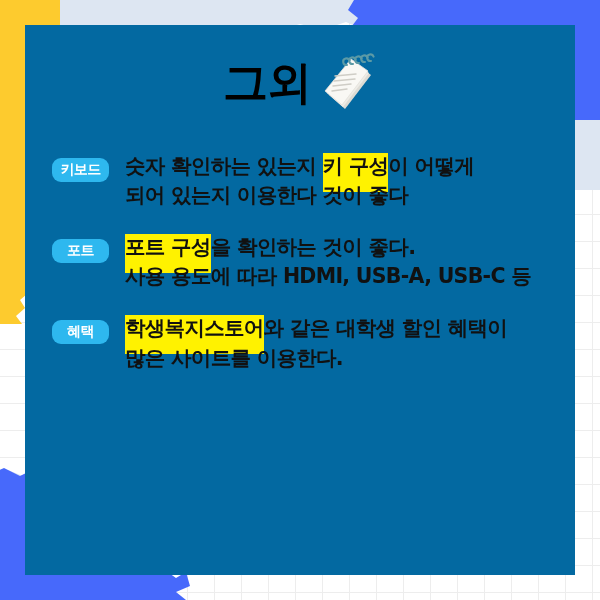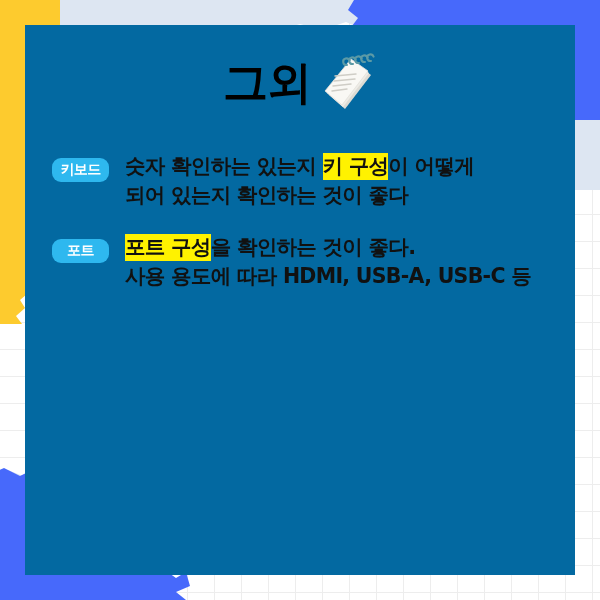--- a/index.html
+++ b/index.html
@@ -162,21 +162,21 @@
     font-family: "DejaVu Sans", "Liberation Sans", sans-serif;
     font-size: 20.5px;
     font-weight: 700;
     color: #111111;
     line-height: 1.42;
     letter-spacing: -0.7px;
   }
   .line { display: block; }
   .hl {
     background: #fff200;
-    padding: 1px 0 2px 0;
+    padding: 1px 0 14px 0;
     box-decoration-break: clone;
     margin-top: 24px;
     -webkit-box-decoration-break: clone;
   }
 </style>
 </head>
 <body>
 
 <div id="canvas">
 
@@ -233,29 +233,36 @@
         </g>
       </svg>
     </div>
 
     <div id="rows">
 
       <div class="row">
         <div class="badge">키보드</div>
         <div class="row-text">
           <span class="line"><span>숫자 확인하는 있는지 </span><span class="hl">키 구성</span><span>이 어떻게</span></span>
-          <span class="line"><span>되어 있는지 확인하는 것이 좋다</span><span></span><span></span></span>
+          <span class="line"><span>되어 있는지 이용한다 것이 좋다</span><span></span><span></span></span>
         </div>
       </div>
 
       <div class="row">
         <div class="badge">포트</div>
         <div class="row-text">
           <span class="line"><span></span><span class="hl">포트 구성</span><span>을 확인하는 것이 좋다.</span></span>
           <span class="line"><span>사용 용도에 따라 HDMI, USB-A, USB-C 등</span><span></span><span></span></span>
         </div>
       </div>
 
 
+      <div class="row">
+        <div class="badge">혜택</div>
+        <div class="row-text">
+          <span class="line"><span></span><span class="hl">학생복지스토어</span><span>와 같은 대학생 할인 혜택이</span></span>
+          <span class="line"><span>많은 사이트를 이용한다.</span><span></span><span></span></span>
+        </div>
+      </div>
 
     </div>
   </div>
 </div>
 
 </body></html>

